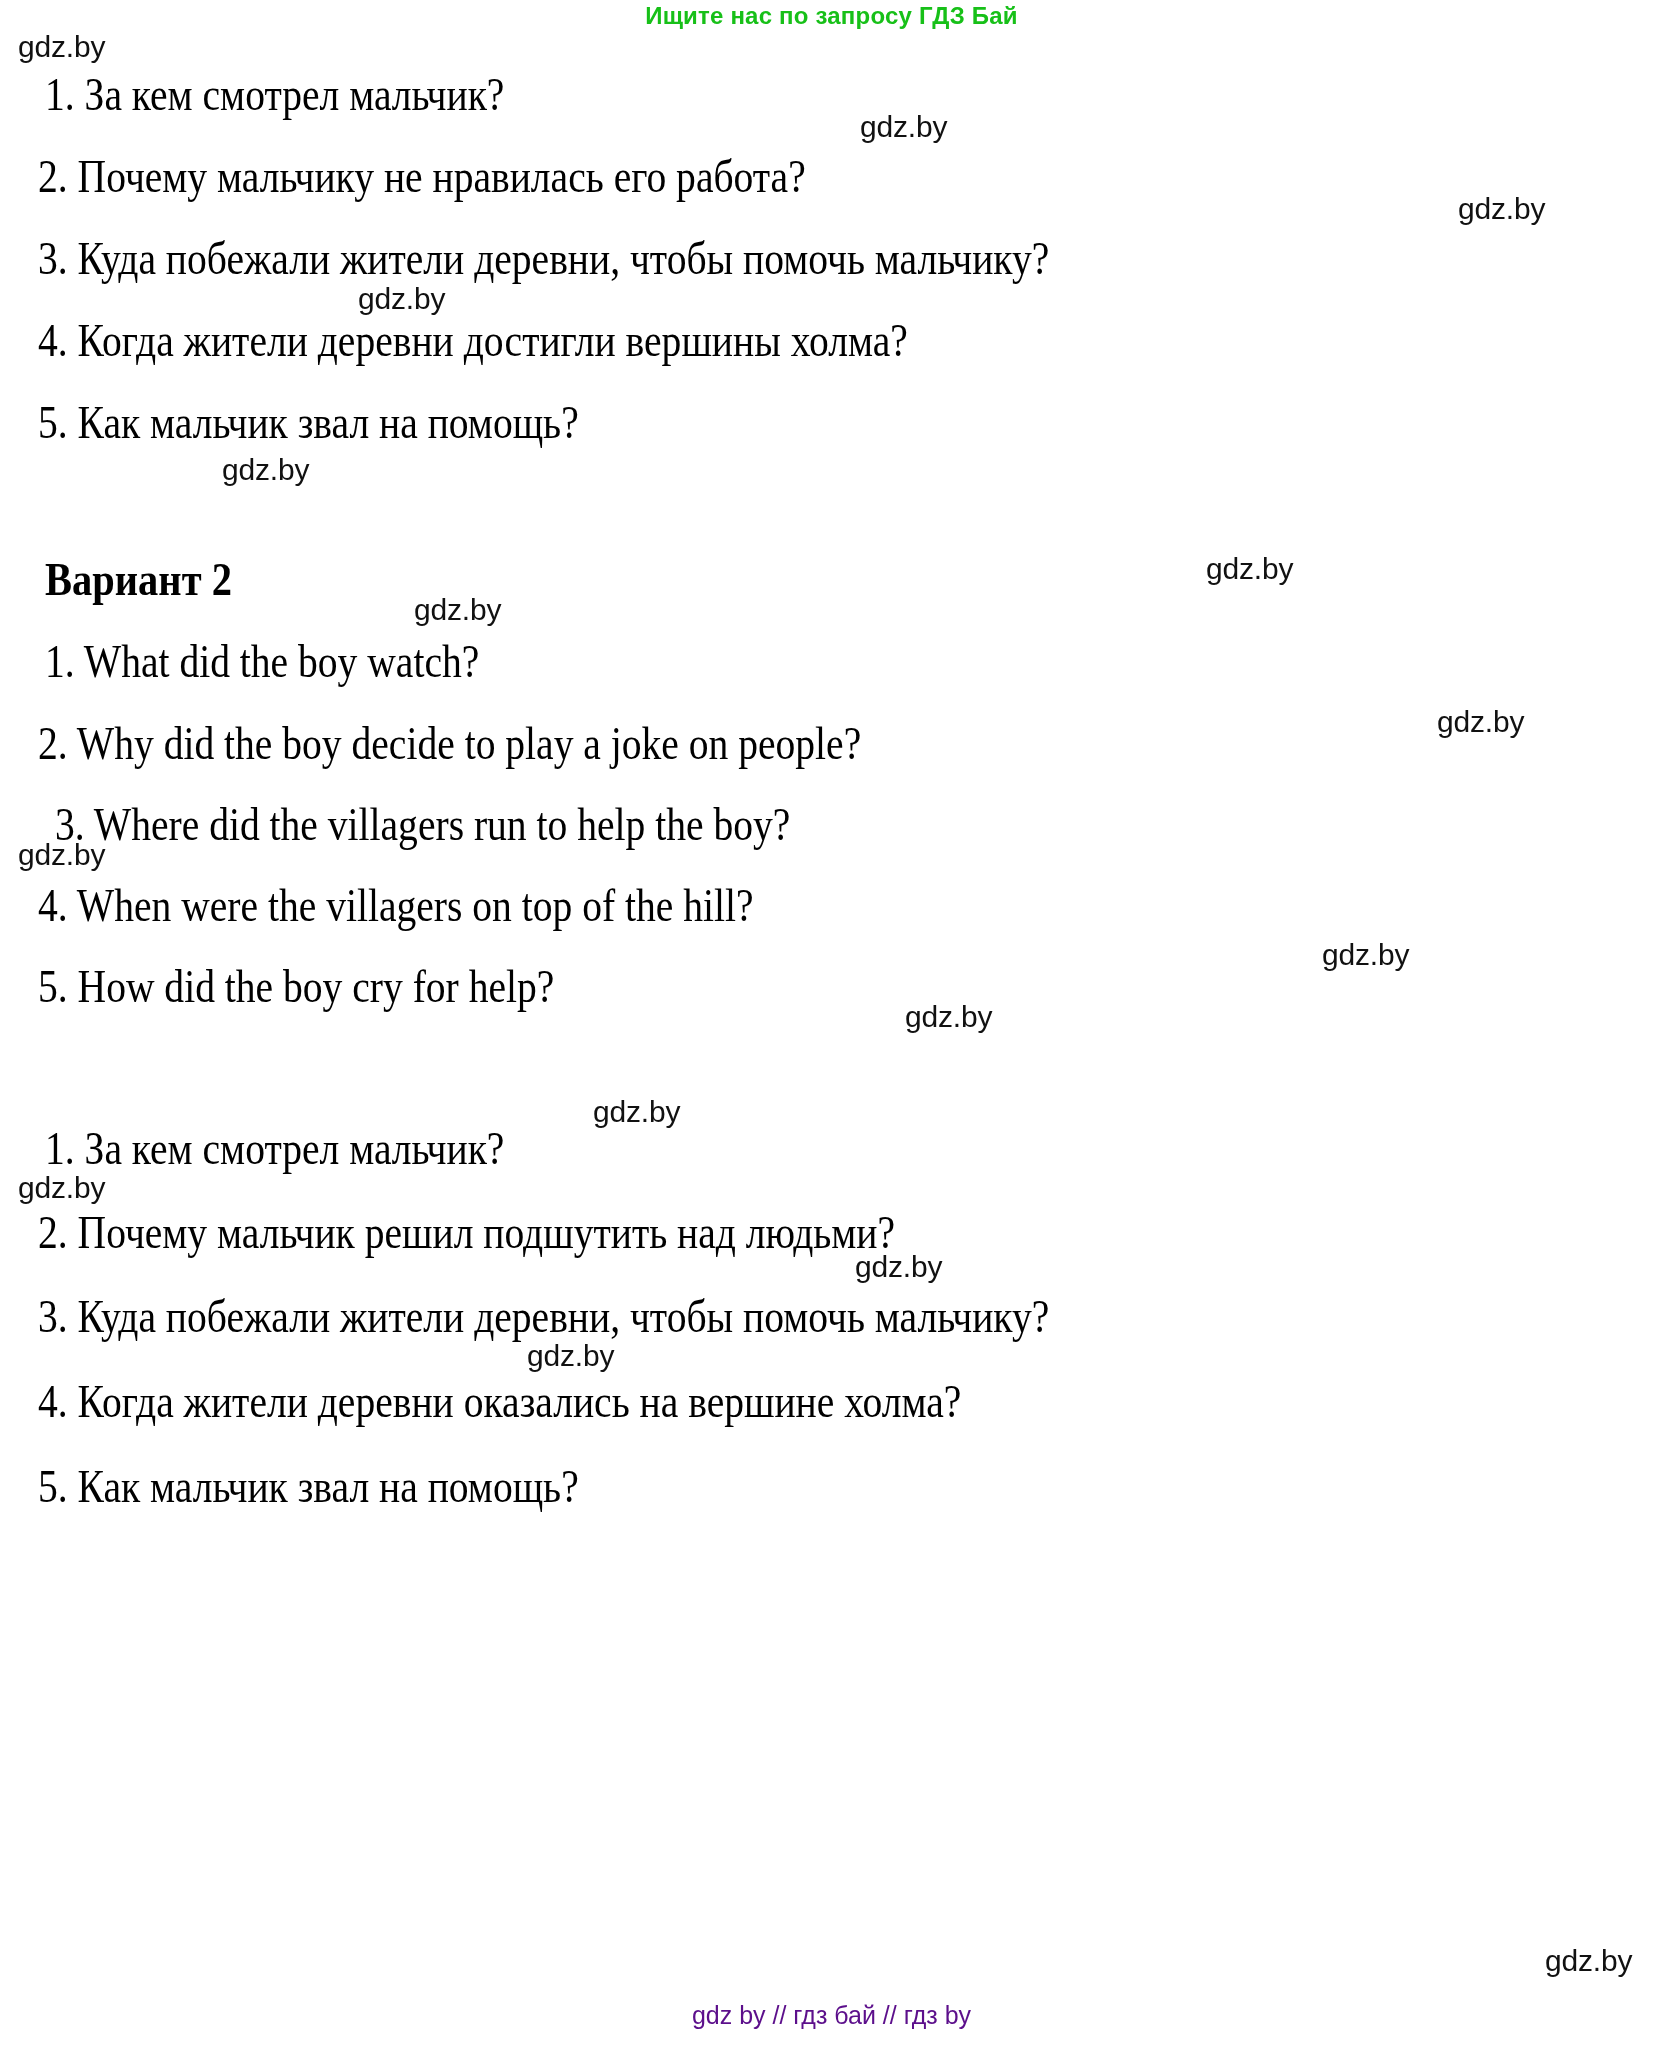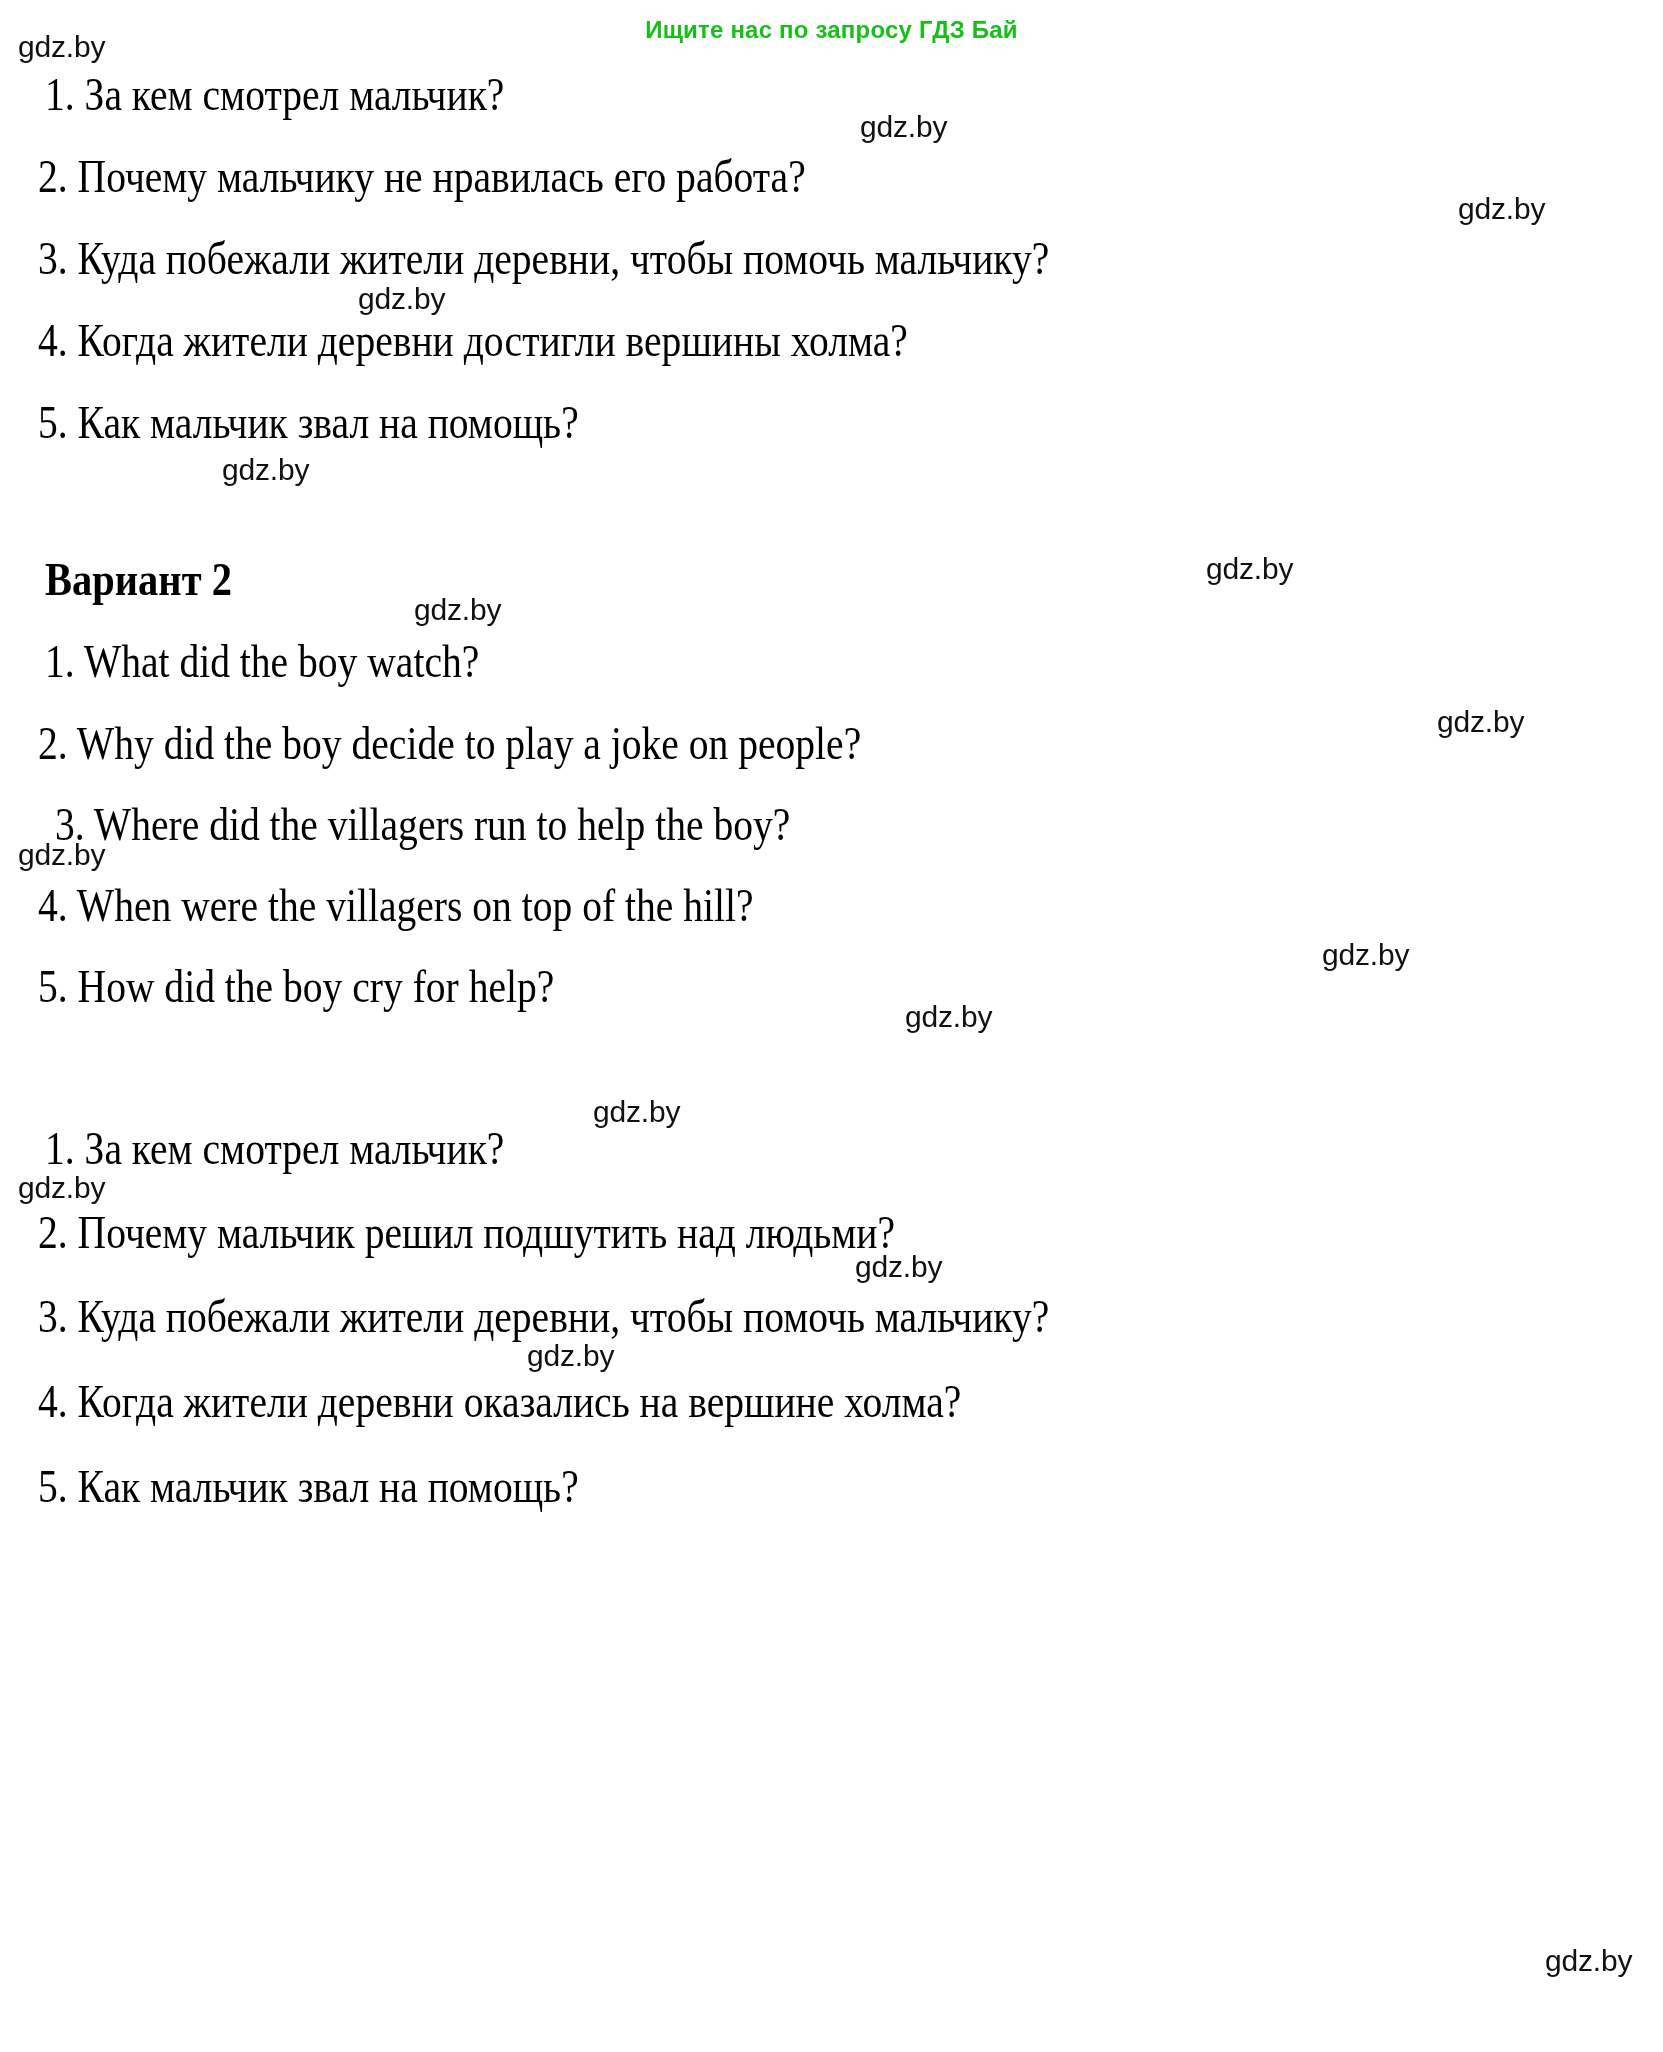--- a/index.html
+++ b/index.html
@@ -76,21 +76,21 @@
     font-size: 25px;
     font-weight: 400;
     white-space: nowrap;
   }
 </style>
 </head>
 <body>
 
 <div class="page">
 
-  <div class="promo" style="color: rgb(23, 192, 24); margin-top: 14px;">Ищите нас по запросу ГДЗ Бай</div>
+  <div class="promo" style="color: rgb(23, 192, 24);">Ищите нас по запросу ГДЗ Бай</div>
 
   <div id="watermark-layer">
       <div class="wm" style="left: 18px; top: 30px; color: rgb(17, 17, 17);">gdz.by</div>
       <div class="wm" style="left: 860px; top: 110px; color: rgb(17, 17, 17);">gdz.by</div>
       <div class="wm" style="left: 1458px; top: 192px; color: rgb(17, 17, 17);">gdz.by</div>
       <div class="wm" style="left: 358px; top: 282px; color: rgb(17, 17, 17);">gdz.by</div>
       <div class="wm" style="left: 222px; top: 453px; color: rgb(17, 17, 17);">gdz.by</div>
       <div class="wm" style="left: 1206px; top: 552px; color: rgb(17, 17, 17);">gdz.by</div>
       <div class="wm" style="left: 414px; top: 593px; color: rgb(17, 17, 17);">gdz.by</div>
       <div class="wm" style="left: 1437px; top: 705px; color: rgb(17, 17, 17);">gdz.by</div>
@@ -116,14 +116,15 @@
       <div class="q" style="left: 55px; top: 798px;">3. Where did the villagers run to help the boy?</div>
       <div class="q" style="left: 38px; top: 879px;">4. When were the villagers on top of the hill?</div>
       <div class="q" style="left: 38px; top: 960px;">5. How did the boy cry for help?</div>
       <div class="q" style="left: 45px; top: 1122px;">1. За кем смотрел мальчик?</div>
       <div class="q" style="left: 38px; top: 1206px;">2. Почему мальчик решил подшутить над людьми?</div>
       <div class="q" style="left: 38px; top: 1290px;">3. Куда побежали жители деревни, чтобы помочь мальчику?</div>
       <div class="q" style="left: 38px; top: 1375px;">4. Когда жители деревни оказались на вершине холма?</div>
       <div class="q" style="left: 38px; top: 1460px;">5. Как мальчик звал на помощь?</div>
     </div>
 
+  <div class="footer" id="footer" style="top: 2001px; color: rgb(92, 15, 139);">gdz by  //  гдз бай  //  гдз by</div>
 
 </div>
 
 </body></html>

